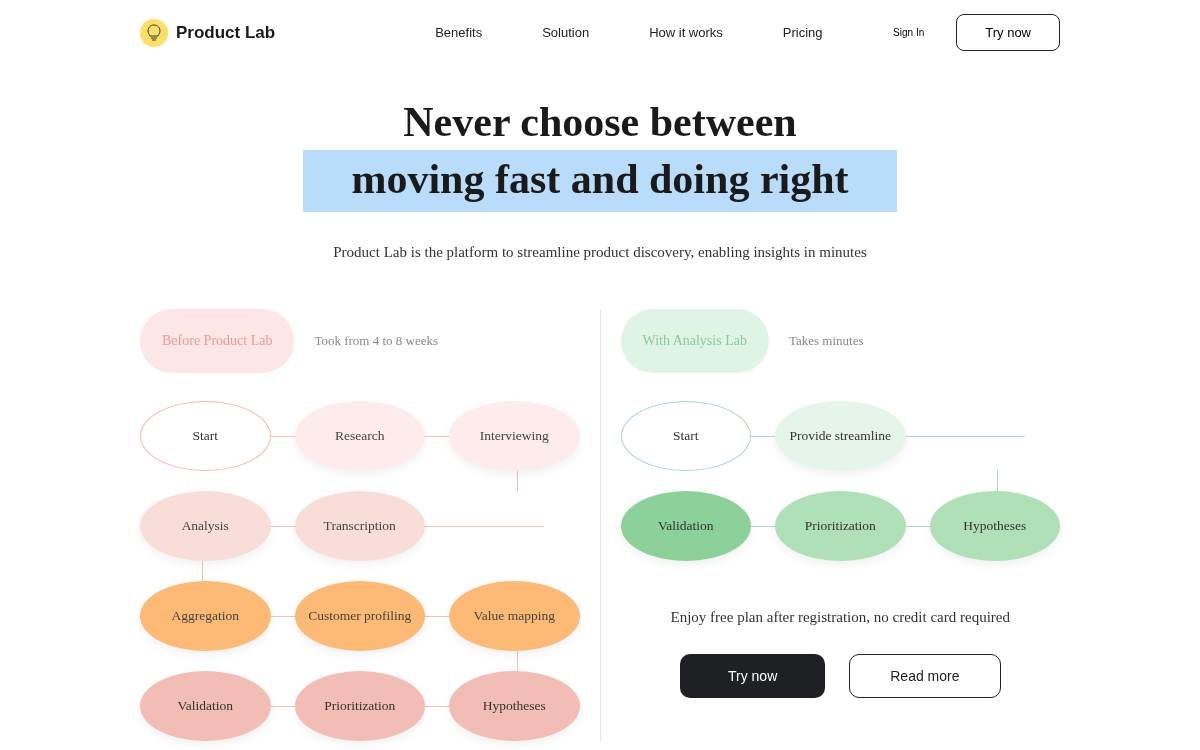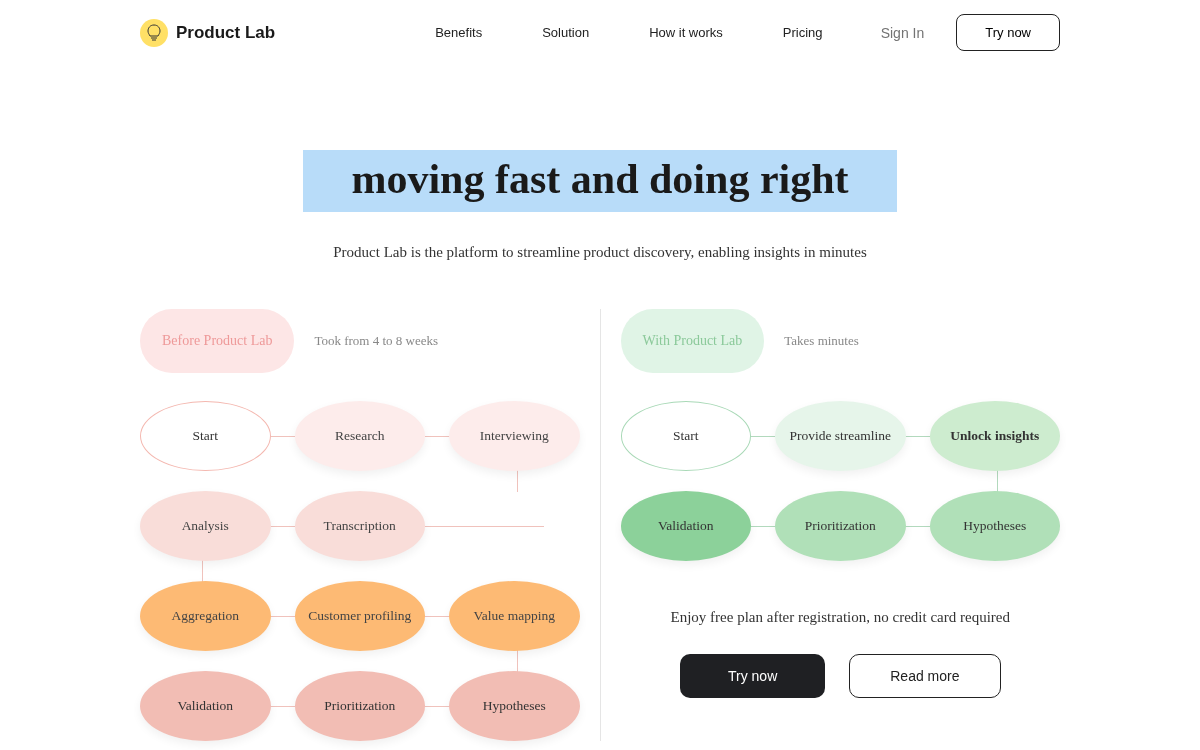--- a/index.html
+++ b/index.html
@@ -49,22 +49,22 @@
     cursor: pointer;
   }
   .header-actions {
     margin-left: auto;
     display: flex;
     align-items: center;
     gap: 32px;
     font-family: -apple-system, Helvetica, Arial, sans-serif;
   }
   .signin {
-    font-size: 14px;
-    color: #737373;
+    font-size: 10px;
+    color: #000000;
     cursor: pointer;
   }
   .try-btn-outline {
     font-size: 13px;
     padding: 10px 28px;
     border: 1px solid #222;
     border-radius: 8px;
     background: #fff;
     cursor: pointer;
   }
@@ -217,21 +217,21 @@
     <a>Pricing</a>
   </nav>
   <div class="header-actions">
     <span class="signin">Sign In</span>
     <button class="try-btn-outline">Try now</button>
   </div>
 </header>
 
 <section class="hero">
   <h1>
-    <br>
+    <span>Never choose between</span><br>
     <span class="hl">moving fast and doing right</span>
   </h1>
   <p class="subtitle">Product Lab is the platform to streamline product discovery, enabling insights in minutes</p>
 </section>
 
 <section class="compare">
 
   <div class="col col-left">
     <div class="col-head">
       <span class="pill pill-pink">Before Product Lab</span>
@@ -262,29 +262,28 @@
         <div class="hline hline-pink"></div>
         <div class="bubble p4">Validation</div>
         <div class="bubble p4">Prioritization</div>
         <div class="bubble p4">Hypotheses</div>
       </div>
     </div>
   </div>
 
   <div class="col col-right">
     <div class="col-head">
-      <span class="pill pill-green">With Product Lab</span>
+      <span class="pill pill-green">With Analysis Lab</span>
       <span class="time-note">Takes minutes</span>
     </div>
     <div class="flow flow-2">
       <div class="frow">
         <div class="hline hline-green"></div>
         <div class="bubble b-start-green">Start</div>
         <div class="bubble g1">Provide streamline</div>
-        <div class="bubble g2">Unlock insights</div>
         <div class="vline vline-green" style="right:14%;bottom:-21px"></div>
       </div>
       <div class="frow">
         <div class="hline hline-green"></div>
         <div class="bubble g4">Validation</div>
         <div class="bubble g3">Prioritization</div>
         <div class="bubble g3">Hypotheses</div>
       </div>
     </div>
 

